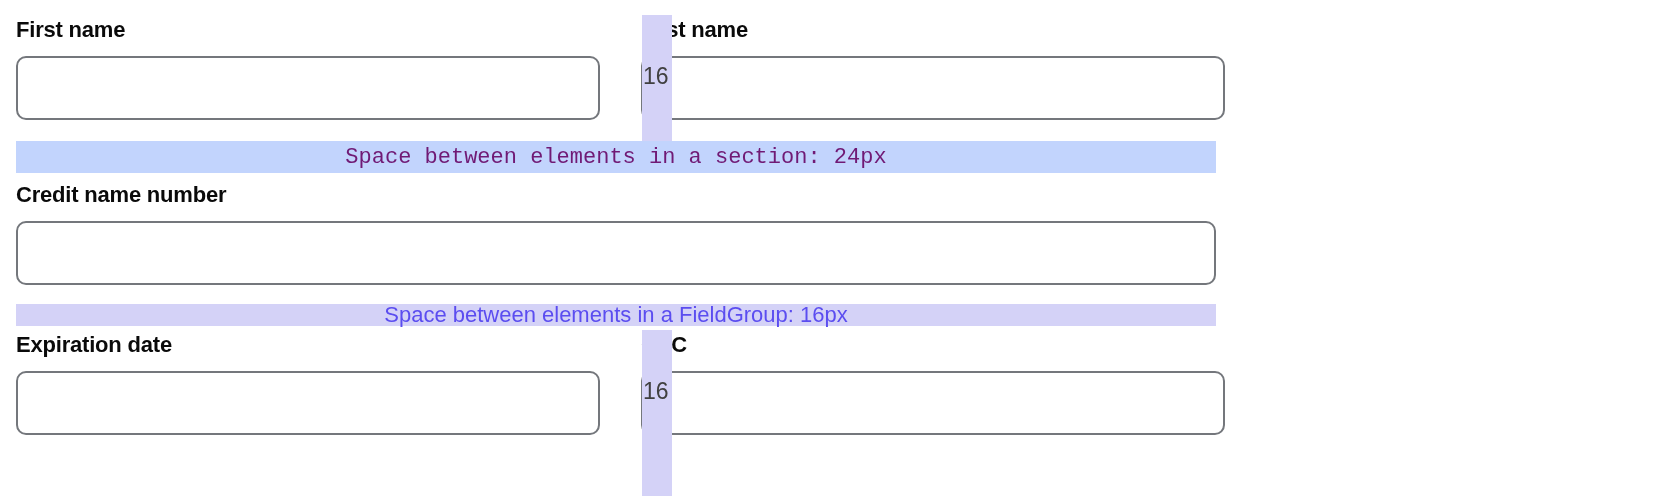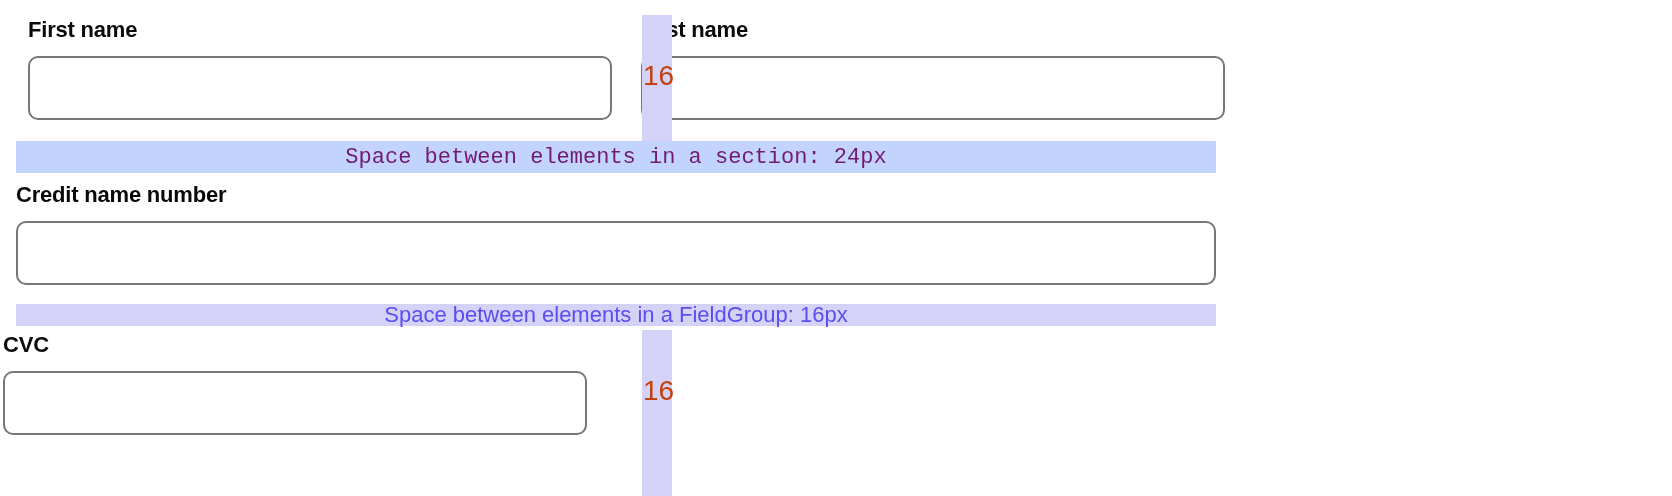--- a/index.html
+++ b/index.html
@@ -37,21 +37,21 @@
     left: 0;
     width: 1296px;
     display: flex;
     align-items: flex-start;
   }
 
   .field-col {
     position: relative;
     box-sizing: border-box;
   }
-  .field-col.left  { width: 638px; padding-left: 28px; }
+  .field-col.left  { width: 638px; padding-left: 16px; }
   .field-col.right { width: 624px; padding-left: 3px; }
   .field-col.full  { width: 1296px; padding-left: 16px; padding-right: 16px; }
 
   .field-label {
     display: block;
     font-size: 22px;
     font-weight: bold;
     color: #0a0a0a;
     letter-spacing: -0.2px;
     line-height: 28px;
@@ -81,23 +81,23 @@
   .gap-col {
     position: absolute;
     width: 30px;
     background: #d4d2f7;
   }
   .gap-col .gap-num {
     position: absolute;
     left: 1px;
     top: 48px;
     font-family: "Liberation Sans", sans-serif;
-    font-size: 28px;
+    font-size: 23px;
     line-height: 26px;
-    color: #c2410c;
+    color: #404040;
     white-space: nowrap;
   }
 
   
   .gap-band {
     position: absolute;
     left: 16px;
     width: 1200px;
     box-sizing: border-box;
     display: flex;
@@ -152,20 +152,24 @@
         <label class="field-label">Credit name number</label>
         <input class="field-input" type="text" placeholder="" style="">
       </div>
     </div>
 
     <div class="gap-band fieldgroup" style="top:304px;">
       <span>Space between elements in a FieldGroup: 16px</span>
     </div>
 
     <div class="field-row" style="top:331px;">
+      <div class="field-col left">
+        <label class="field-label">Expiration date</label>
+        <input class="field-input" type="text" placeholder="" style="">
+      </div>
       <div class="field-col right">
         <label class="field-label">CVC</label>
         <input class="field-input" type="text" placeholder="" style="">
       </div>
     </div>
 
     <div class="gap-col" style="left:642px; top:330px; height:166px;">
       <span class="gap-num">16</span>
     </div>
 

